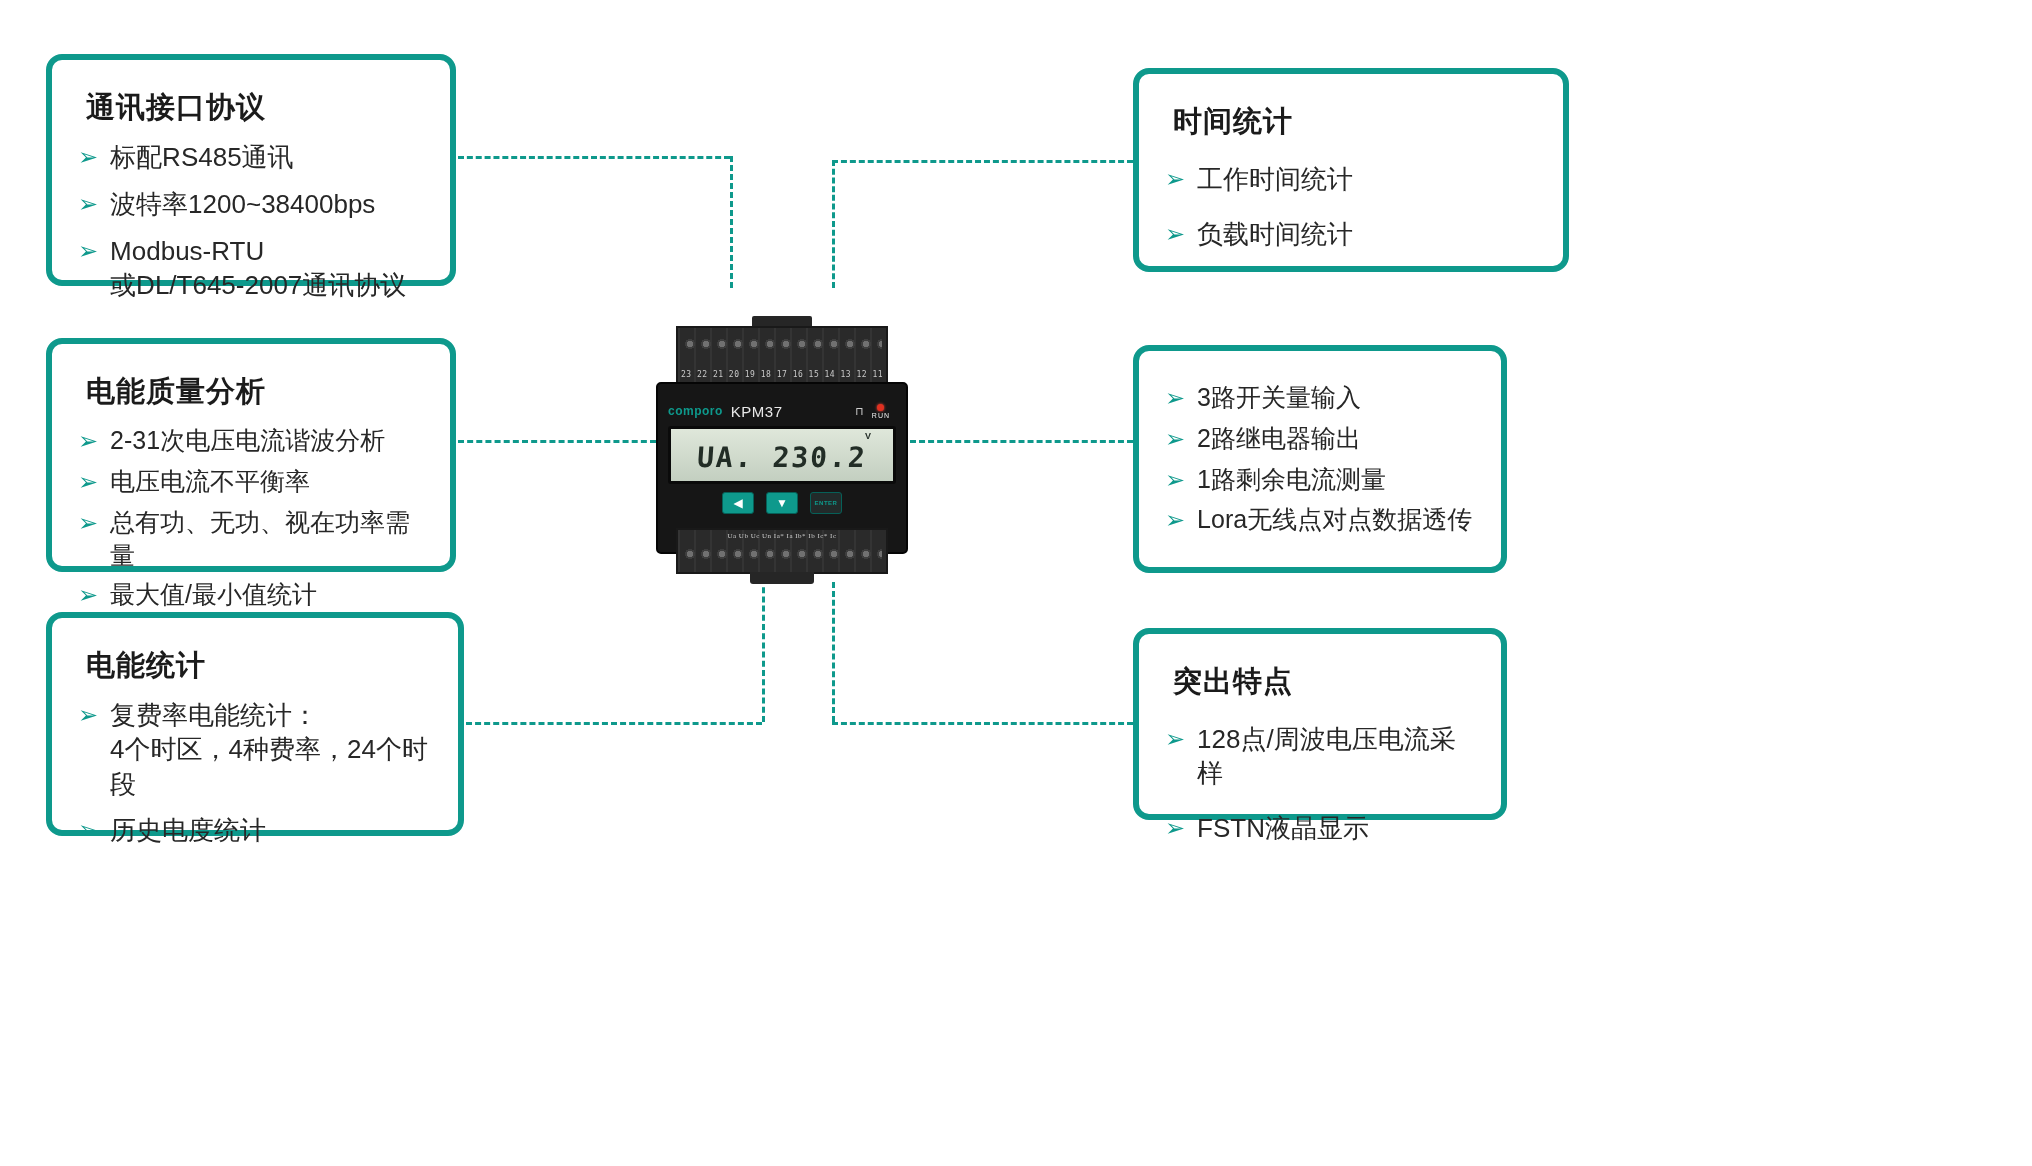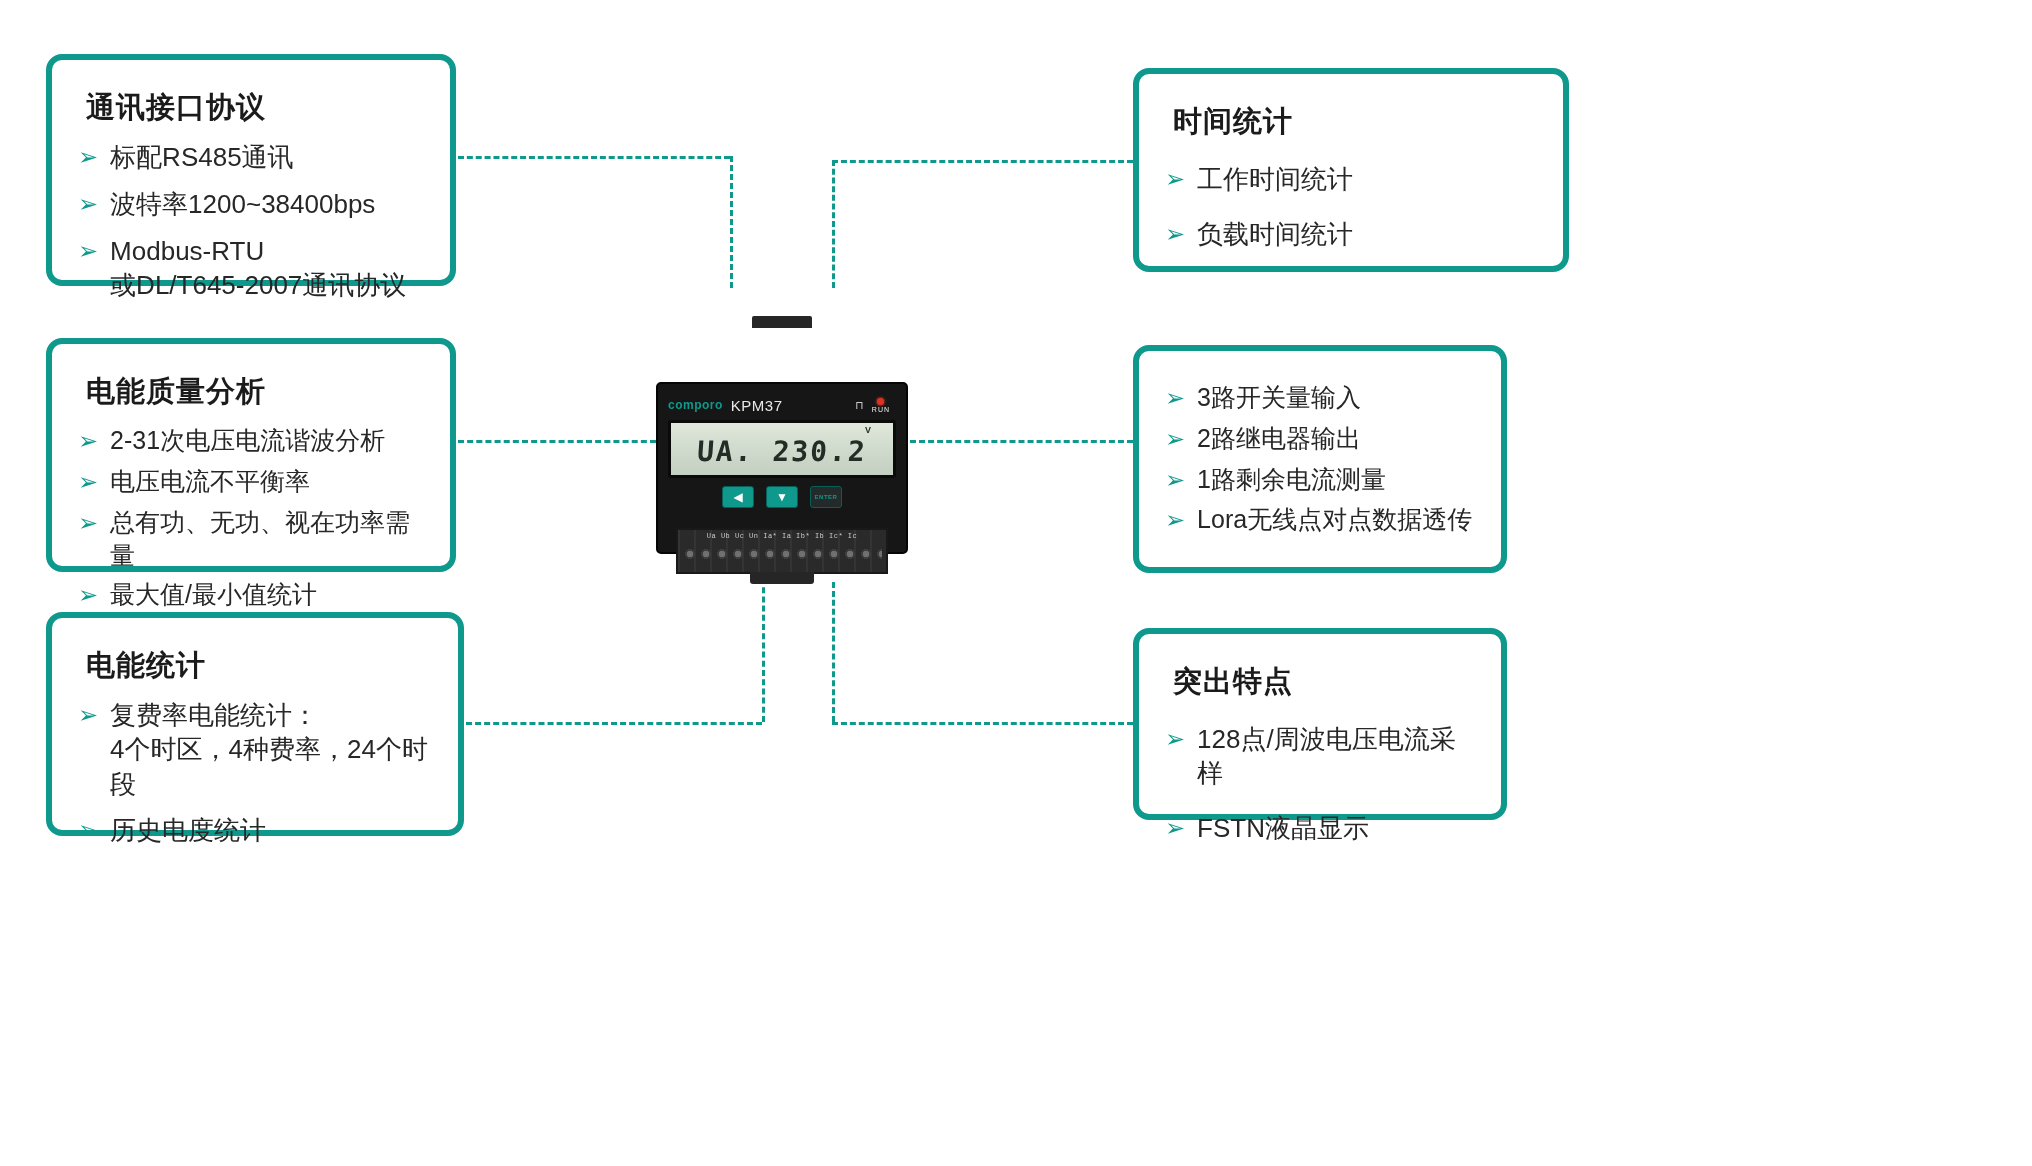--- a/index.html
+++ b/index.html
@@ -78,21 +78,21 @@
   .term-numbers{
     position:absolute;left:0;right:0;bottom:3px;
     text-align:center;
     font-family:"DejaVu Sans Mono",monospace;
     font-size:8px;color:#c9c9c9;letter-spacing:0.5px;white-space:nowrap;overflow:hidden;
   }
   .dev-body{
     position:absolute;left:0;right:0;top:66px;height:172px;
     background:#161616;border-radius:5px;
     border:2px solid #050505;box-sizing:border-box;
-    padding:10px 10px;
+    padding:16px 10px;
   }
   .dev-label-row{
     display:flex;align-items:center;height:22px;gap:8px;
   }
   .dev-brand{
     color:var(--teal);font-weight:700;font-size:12px;letter-spacing:0.5px;
   }
   .dev-model{color:#e8e8e8;font-size:15px;letter-spacing:0.5px;}
   .dev-spacer{flex:1;}
   .pulse-icon{color:#cfcfcf;font-size:11px;line-height:1;}
@@ -127,21 +127,21 @@
   .dev-btn.enter{
     background:#222a2a;color:var(--teal);font-size:6px;font-weight:700;letter-spacing:0.5px;
   }
   .dev-bottom-term{
     position:absolute;left:20px;right:20px;top:212px;height:46px;
     background:#2e2e2e;border:2px solid #191919;box-sizing:border-box;
     background-image:repeating-linear-gradient(90deg,#343434 0 2px,#2a2a2a 2px 16px);
   }
   .term-labels{
     position:absolute;left:0;right:0;top:2px;
-    text-align:center;font-family:Liberation Mono, monospace;
+    text-align:center;font-family:Liberation Serif, serif;
     font-size:7px;color:#cccccc;letter-spacing:0.5px;white-space:nowrap;overflow:hidden;
   }
   .screw-row.bottom{top:14px;}
   .dev-tab-bottom{
     position:absolute;left:94px;top:256px;width:64px;height:12px;
     background:#262626;border-radius:0 0 3px 3px;
   }
 </style>
 </head>
 <body>
@@ -252,20 +252,24 @@
 
   <div class="conn h" style="left:466px;top:722px;width:296px;"></div>
   <div class="conn v" style="left:762px;top:578px;height:144px;"></div>
 
   <div class="conn h" style="left:832px;top:722px;width:301px;"></div>
   <div class="conn v" style="left:832px;top:582px;height:140px;"></div>
 
   <div class="device">
     <div class="dev-tab-top"></div>
 
+    <div class="dev-top-term">
+      <div class="screw-row"></div>
+      <div class="term-numbers">23 22 21 20 19 18 17 16 15 14 13 12 11</div>
+    </div>
 
     <div class="dev-body">
       <div class="dev-label-row">
         <span class="dev-brand">comporo</span>
         <span class="dev-model">KPM37</span>
         <span class="dev-spacer"></span>
         <span class="pulse-icon">⊓</span>
         <span class="run-block">
           <span class="run-led"></span>
           <span class="run-label">RUN</span>

